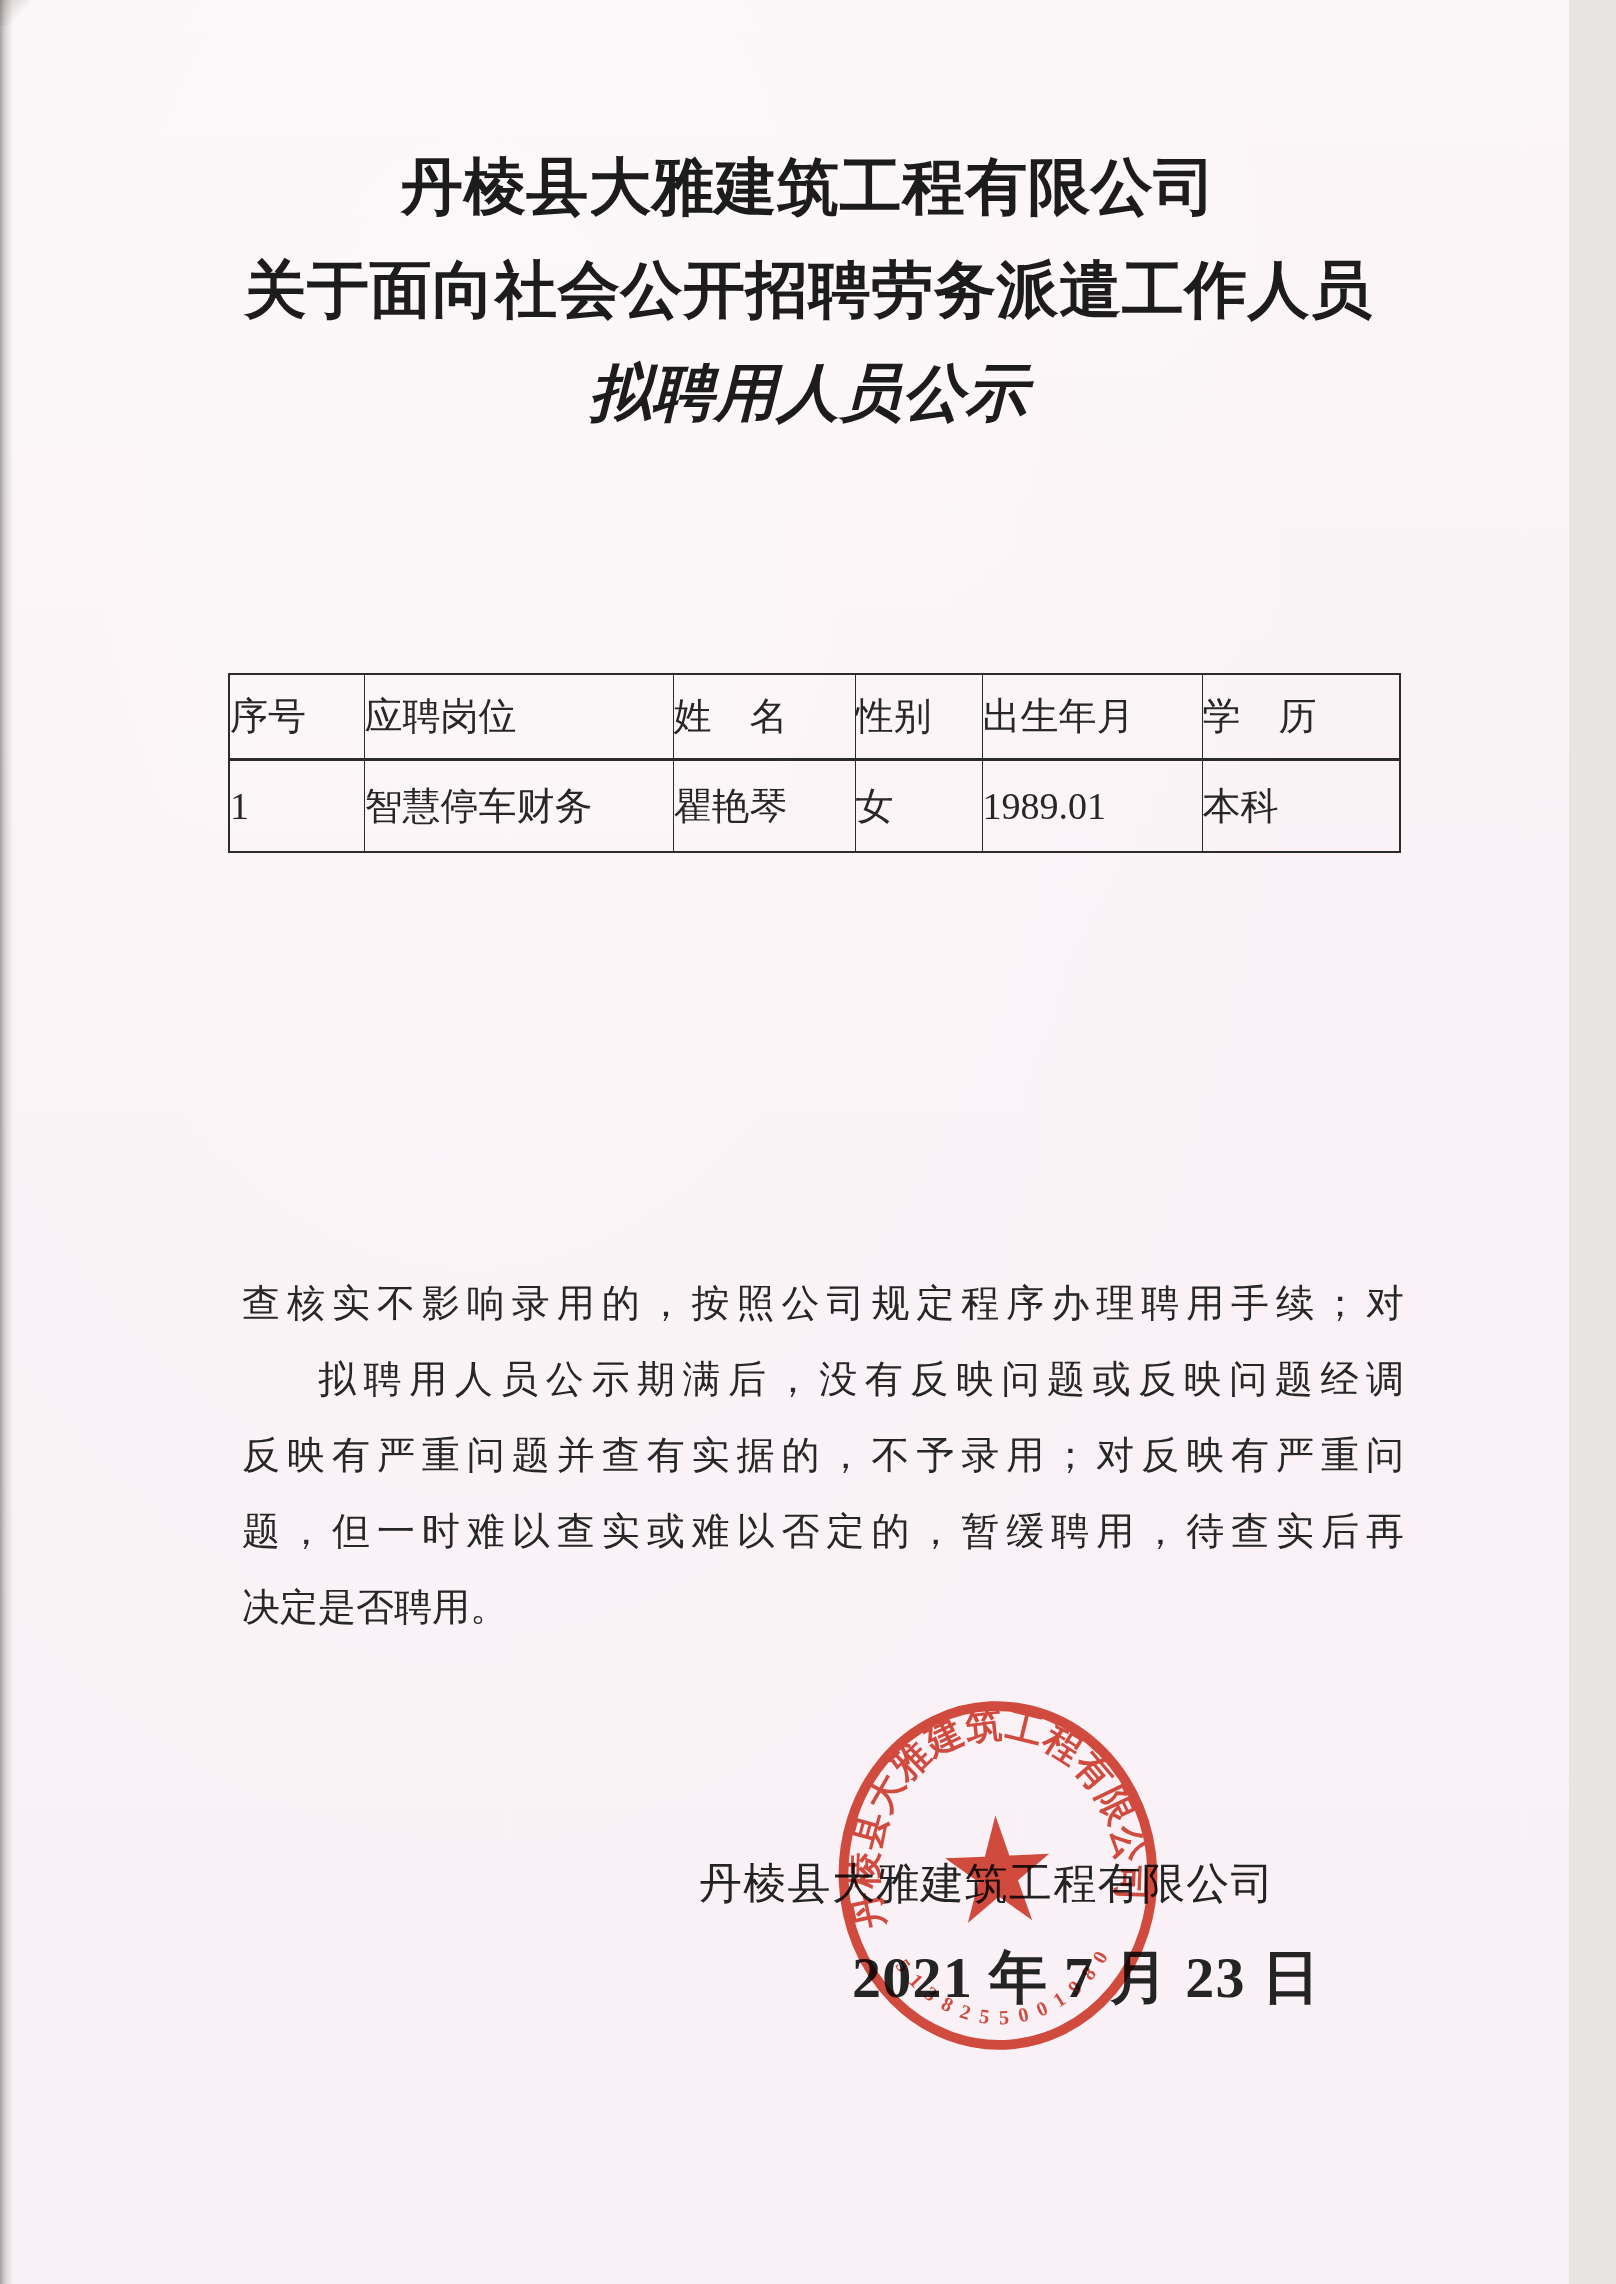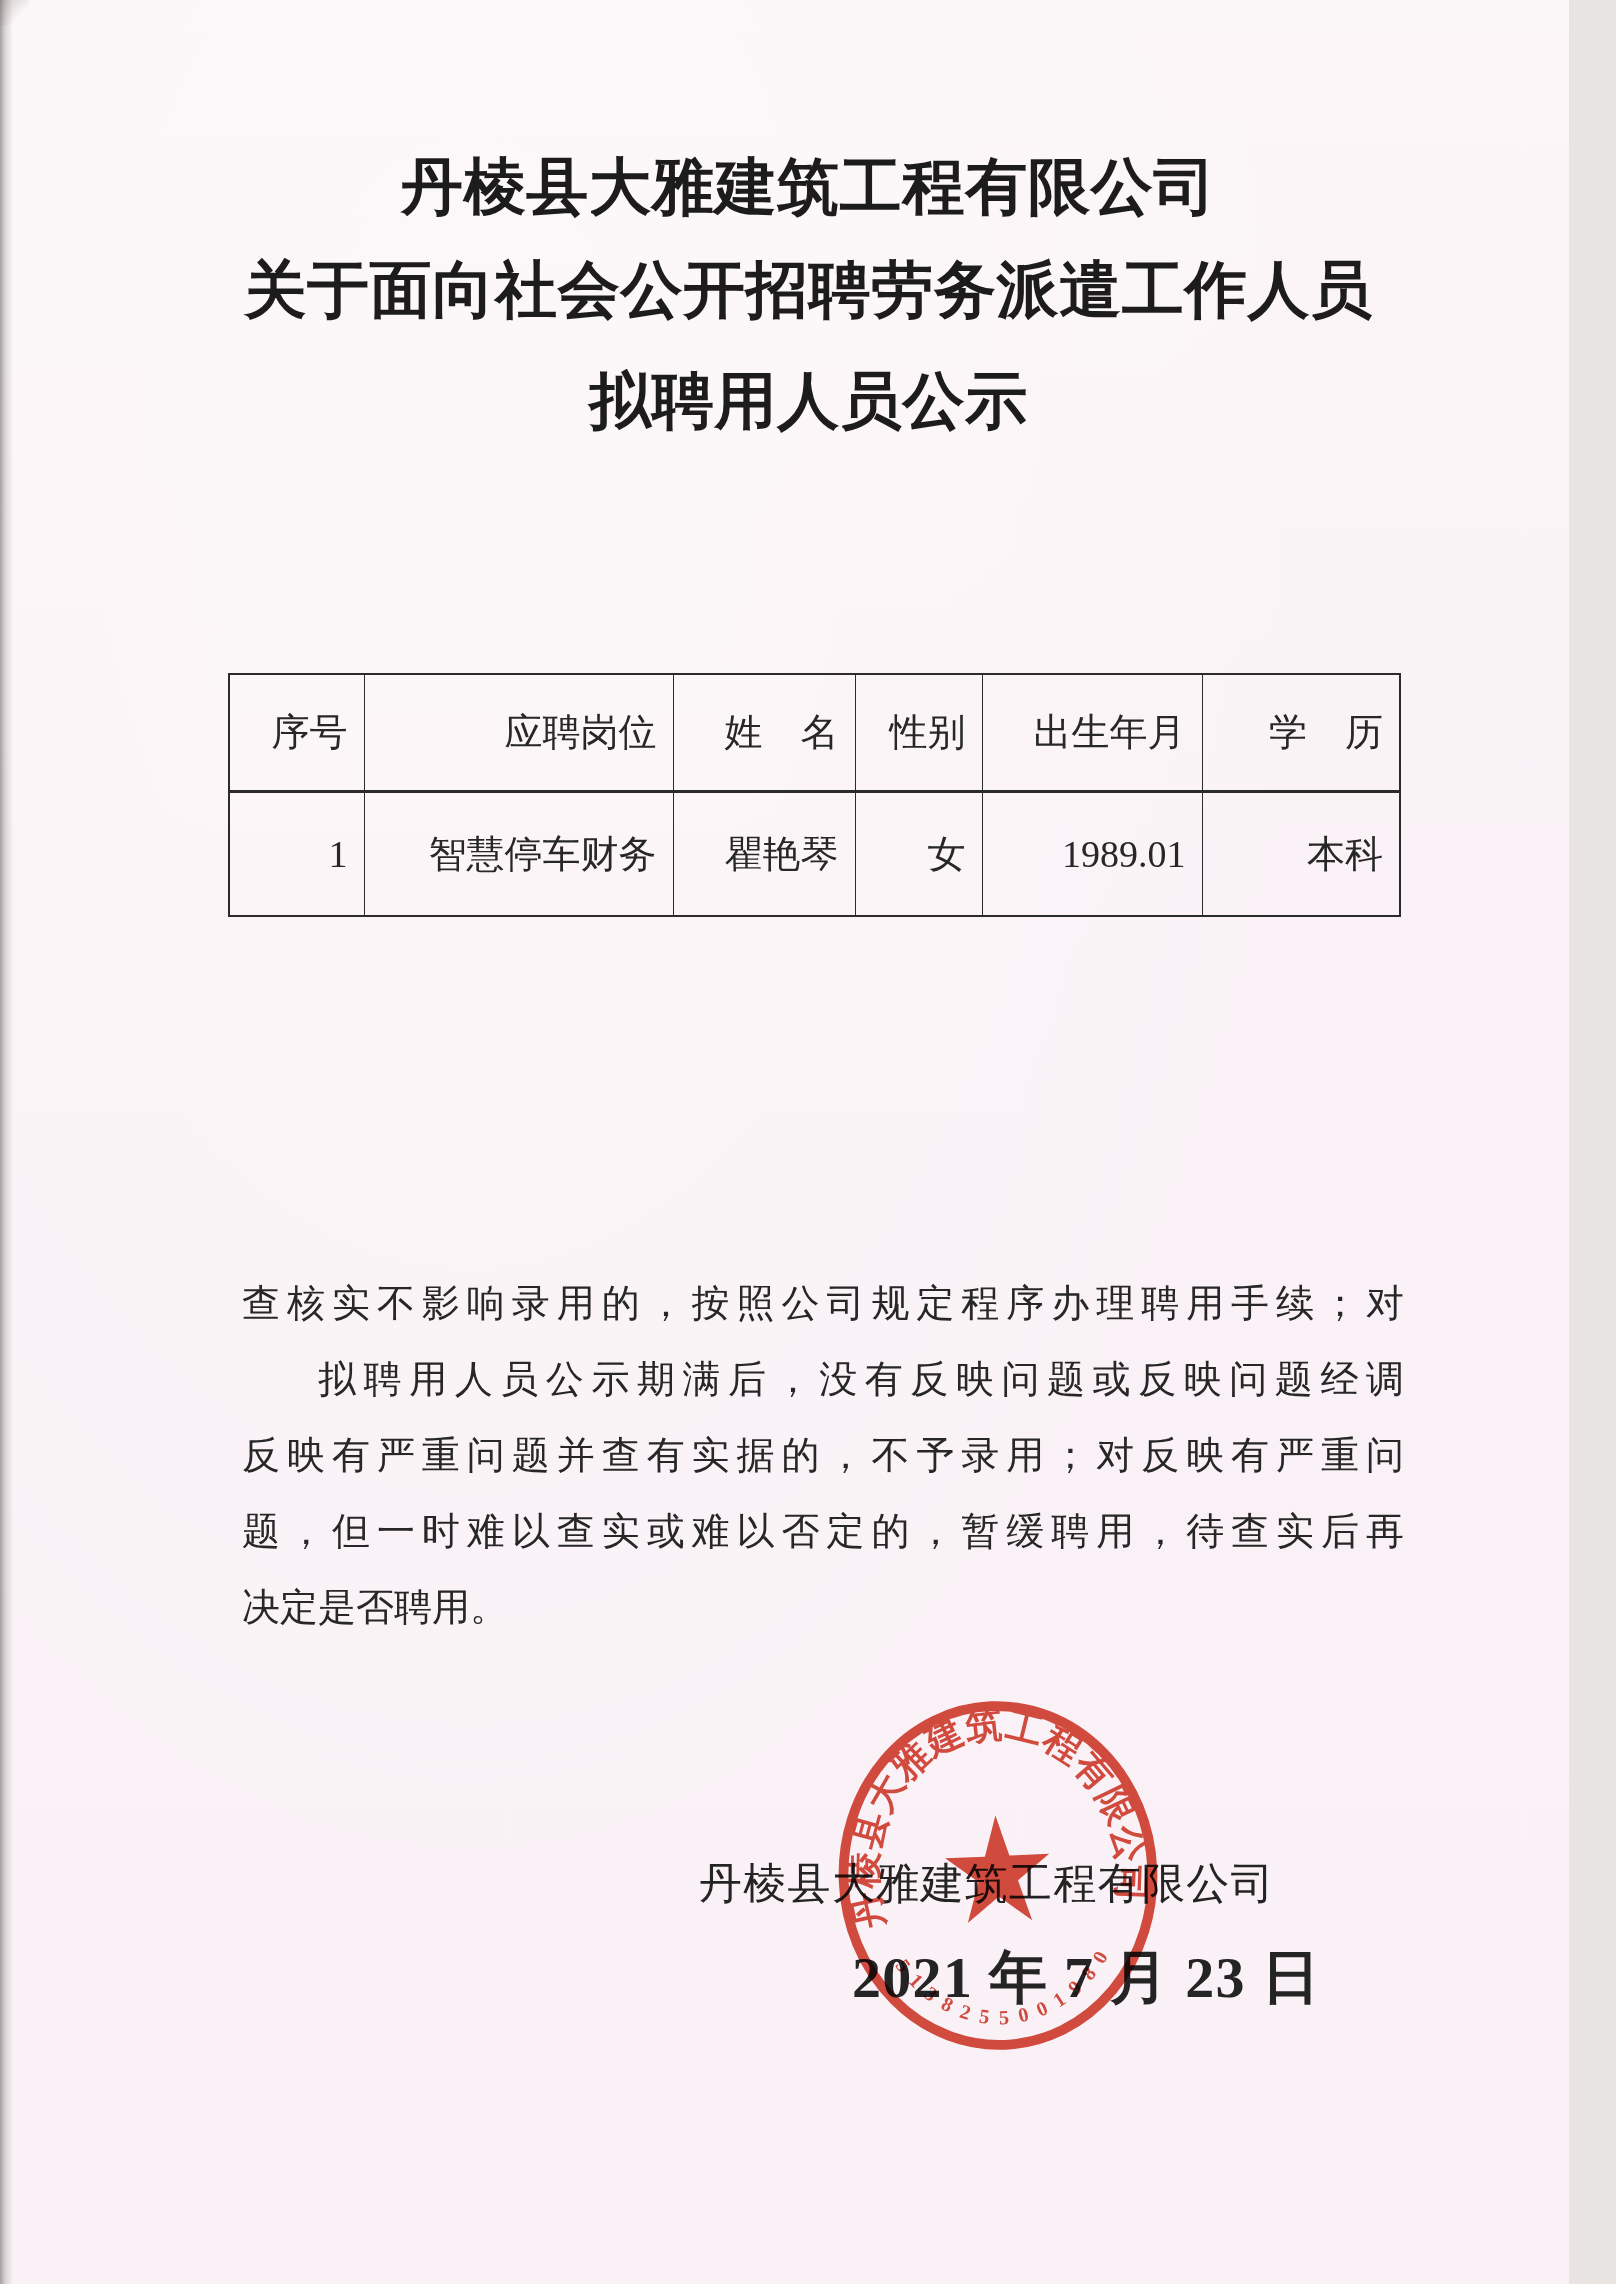--- a/index.html
+++ b/index.html
@@ -22,41 +22,41 @@
     position:absolute;left:0;top:0;width:30px;height:26px;
     background:linear-gradient(135deg,#cfc9c5 0%, rgba(207,201,197,0) 65%);
   }
   .title-line{
     position:absolute;left:0;width:1617px;
     text-align:center;font-weight:700;font-size:62px;line-height:1;
     color:#1c1c1c;letter-spacing:0.7px;white-space:nowrap;
   }
   .t1{top:156px;}
   .t2{top:259px;}
-  .t3{top:370px;}
+  .t3{top:362px;font-style:italic;}
   .para{
     position:absolute;left:242px;width:1162px;
     font-size:38px;line-height:76px;color:#272727;
   }
   .p-intro{top:497px;}
   .p-supervision{top:881px;}
   .p-result{top:1265px;}
   .pline{text-align:justify;text-align-last:justify;}
   .pline.first{text-indent:2em;}
   .pline.open{text-align-last:left;}
   .tbl{
     position:absolute;left:228px;top:673px;width:1171px;
     border-collapse:collapse;table-layout:fixed;
     font-size:38px;color:#272727;
     border:2.6px solid #2b2b2b;
   }
   .tbl th,.tbl td{
     border:1.6px solid #2b2b2b;
-    text-align:right;vertical-align:middle;
-    font-weight:normal;padding:16px;white-space:nowrap;overflow:hidden;
+    text-align:left;vertical-align:middle;
+    font-weight:normal;padding:0;white-space:nowrap;overflow:hidden;
   }
   .tbl thead th{height:83px;border-bottom:3.3px solid #2b2b2b;}
   .tbl tbody td{height:90px;}
   .signoff-company{
     position:absolute;left:699px;top:1862px;
     font-size:43px;line-height:1;letter-spacing:1.3px;white-space:nowrap;color:#242424;
   }
   .signoff-date{
     position:absolute;left:852px;top:1949px;
     font-size:58px;line-height:1;letter-spacing:1.3px;white-space:nowrap;color:#242424;font-weight:bold;

